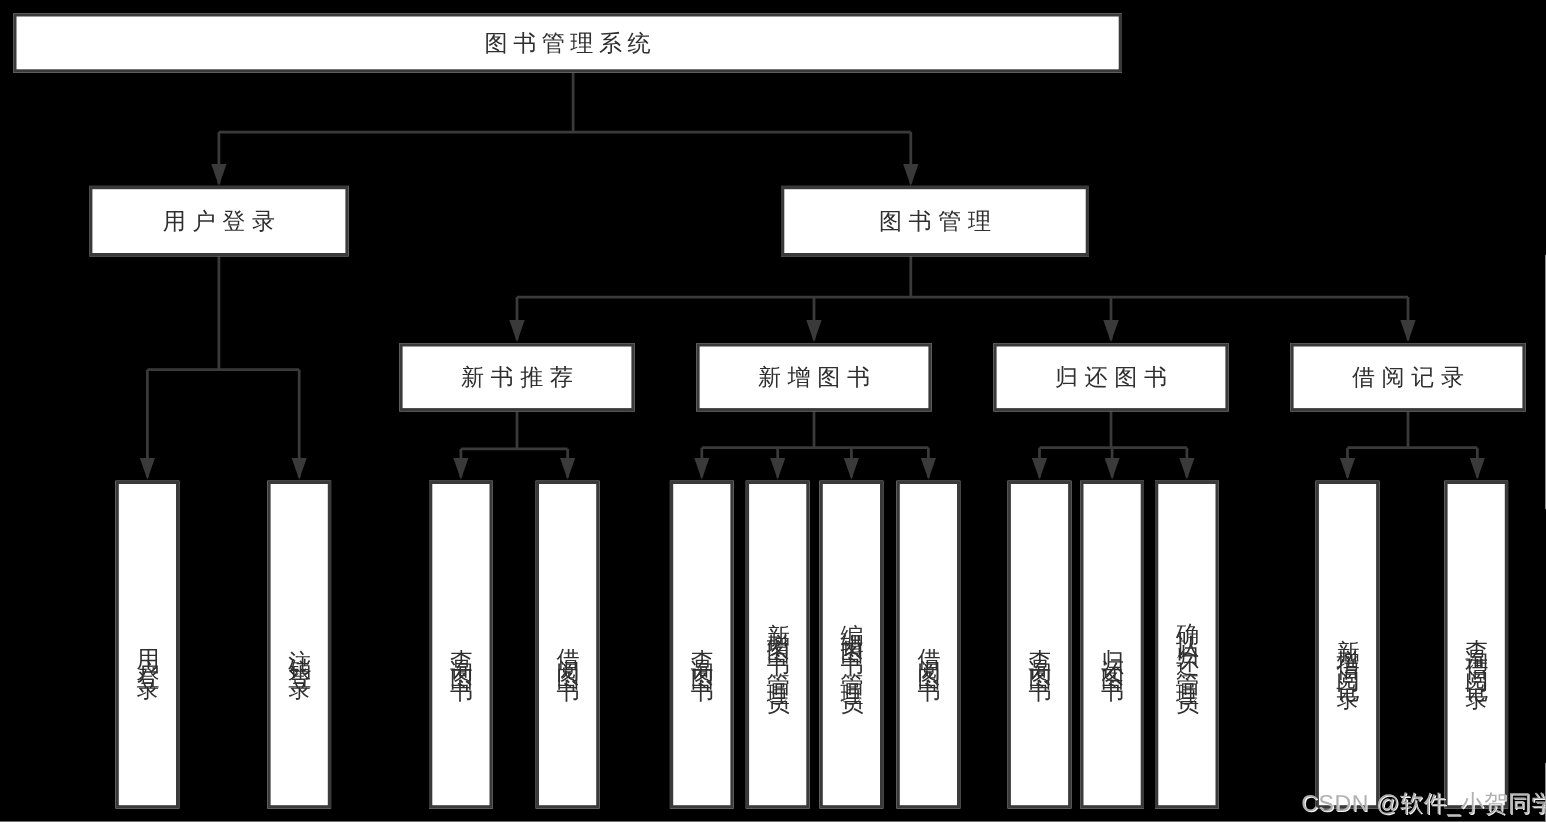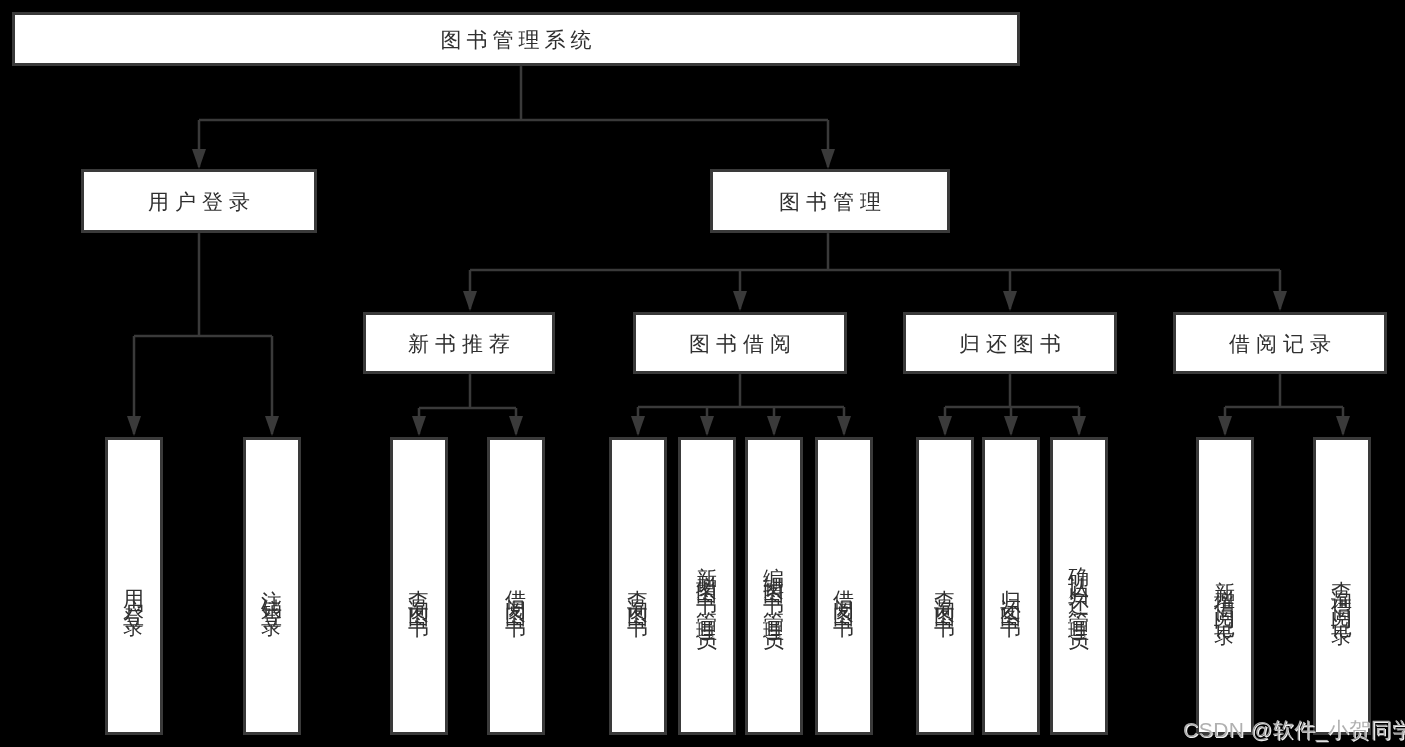--- a/index.html
+++ b/index.html
@@ -122,29 +122,29 @@
     </g>
   </svg>
 
   <div class="box" style="left:12px;top:12px;width:1008px;height:54px">
     <span class="title-label">图书管理系统</span>
   </div>
 
   <div class="box" style="left:81px;top:169px;width:236px;height:64px">
     <span class="h-label">用户登录</span>
   </div>
-  <div class="box" style="left:710px;top:169px;width:240px;height:64px">
+  <div class="box" style="left:710px;top:169px;width:280px;height:64px">
     <span class="h-label">图书管理</span>
   </div>
 
-  <div class="box" style="left:363px;top:312px;width:192px;height:62px">
+  <div class="box" style="left:363px;top:312px;width:214px;height:62px">
     <span class="h-label">新书推荐</span>
   </div>
   <div class="box" style="left:633px;top:312px;width:214px;height:62px">
-    <span class="h-label">图书借阅</span>
+    <span class="h-label">新增图书</span>
   </div>
   <div class="box" style="left:903px;top:312px;width:214px;height:62px">
     <span class="h-label">归还图书</span>
   </div>
   <div class="box" style="left:1173px;top:312px;width:214px;height:62px">
     <span class="h-label">借阅记录</span>
   </div>
 
   <div class="box v-box" style="left:105px">
     <span class="v-label">用户登录</span>

